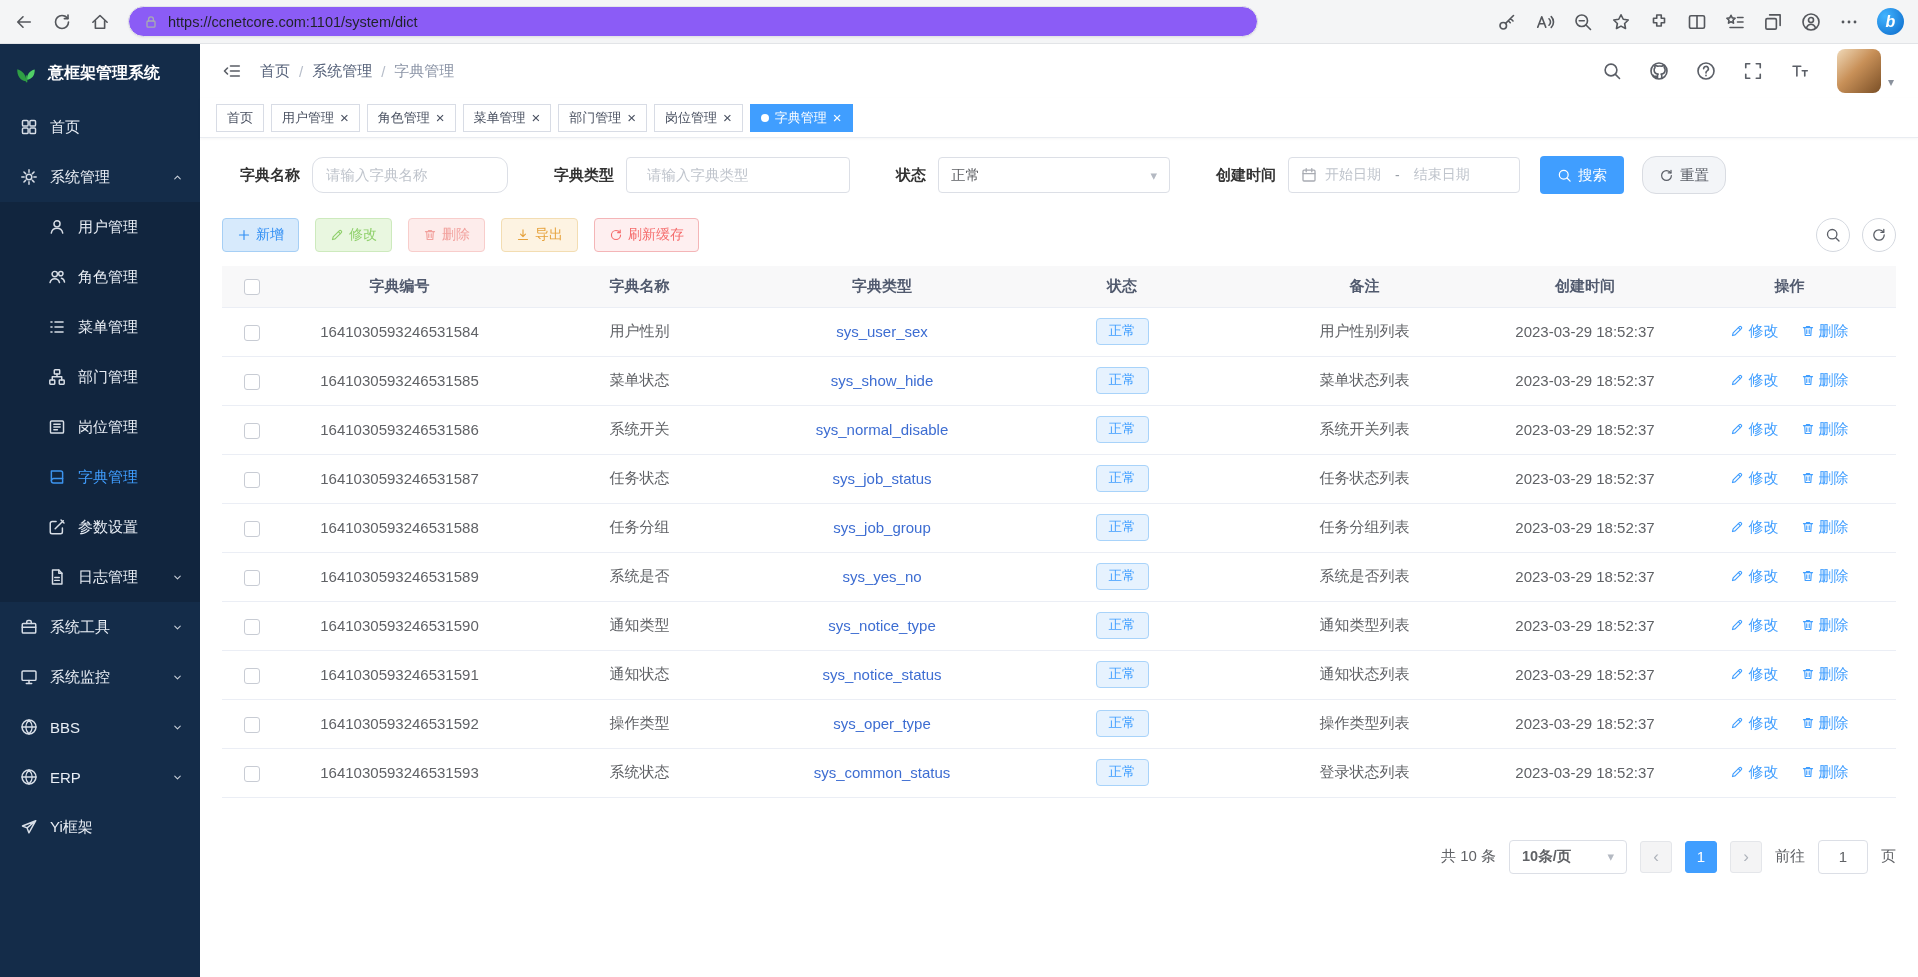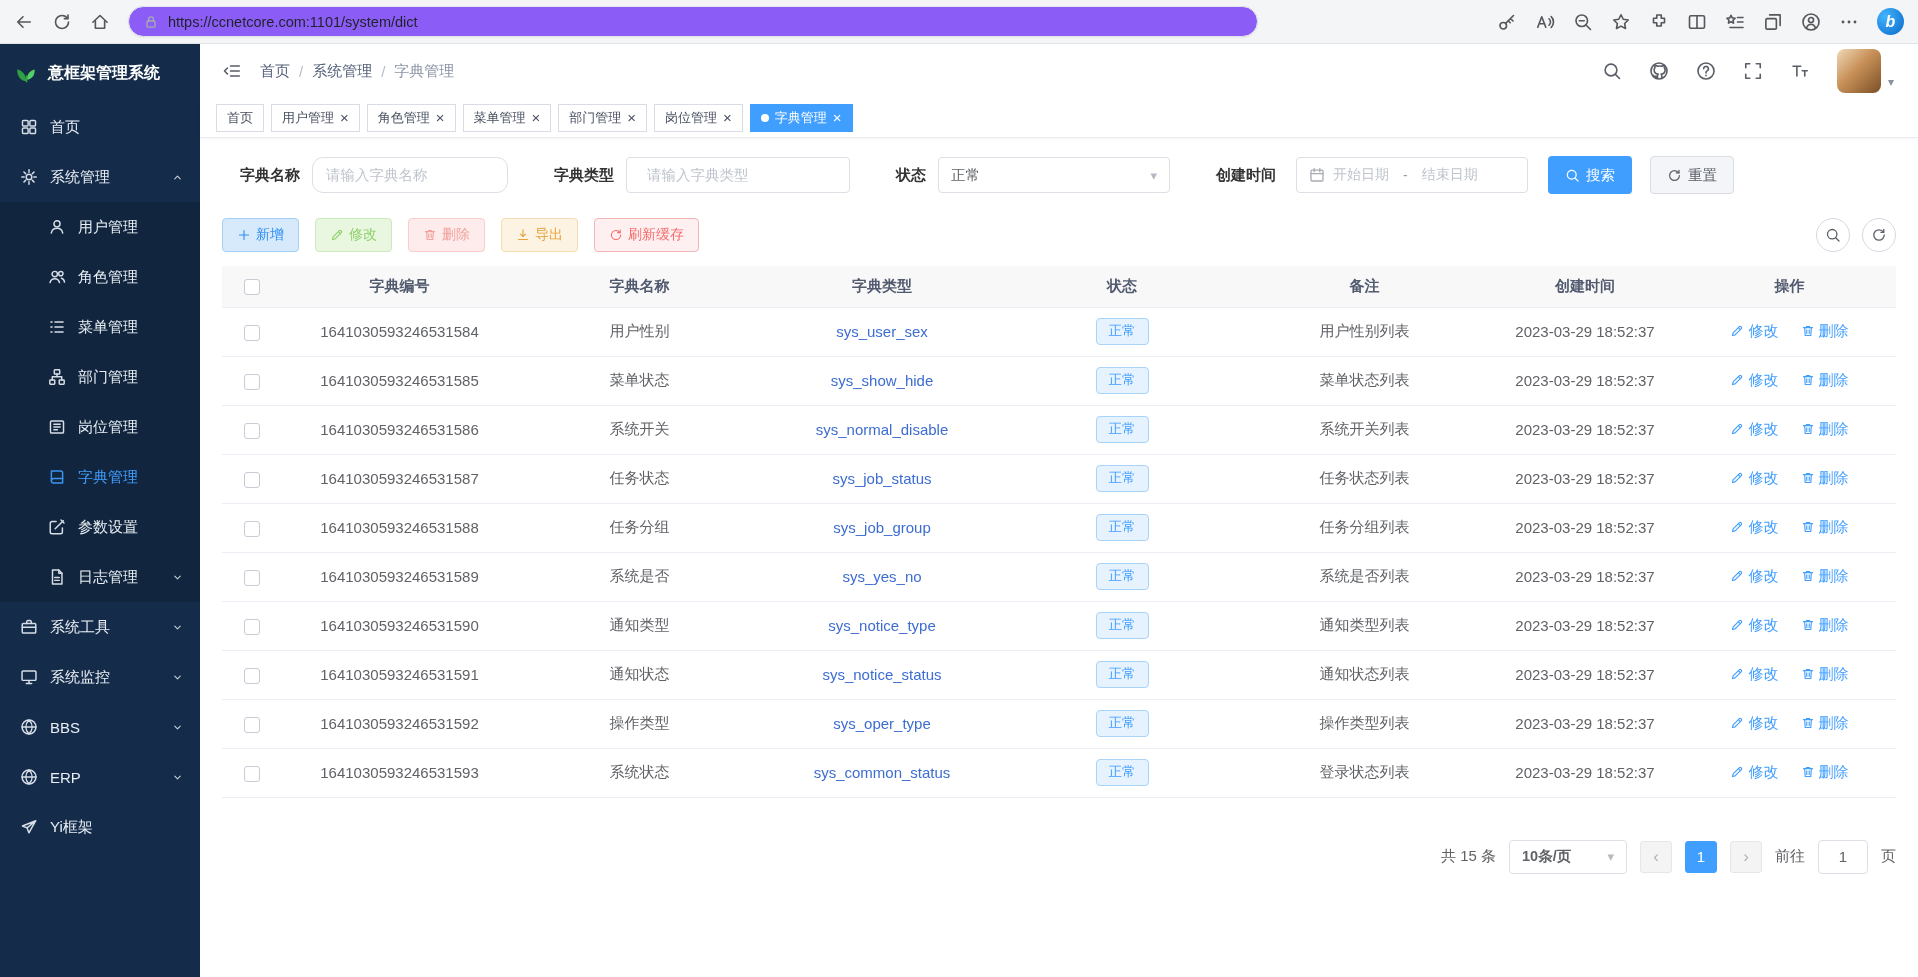--- a/index.html
+++ b/index.html
@@ -73,33 +73,33 @@
 
   
   .content { flex: 1; overflow: hidden; }
   .filters { display: flex; align-items: center; margin: 18px 22px 0 40px; }
   .fg { display: flex; align-items: center; margin-right: 46px; }
   .fg.tight { margin-right: 32px; }
   .f-label { font-size: 15px; font-weight: bold; color: #333; margin-right: 12px; white-space: nowrap; }
   .f-input { height: 36px; border: 1px solid #dcdfe6; border-radius: 4px;
     padding: 0 13px; font-size: 14.5px; color: #606266; font-family: inherit; outline: none; }
   .f-input::placeholder { color: #bfc4cc; }
-  .w195 { width: 196px; border-radius: 11px; } .w240 { width: 224px; padding-left: 20px; } .w232 { width: 232px; } .w230 { width: 232px; margin-left: 8px; }
+  .w195 { width: 196px; border-radius: 11px; } .w240 { width: 224px; padding-left: 20px; } .w232 { width: 232px; } .w230 { width: 232px; }
   .f-select, .f-range { height: 36px; border: 1px solid #dcdfe6; border-radius: 4px;
     display: flex; align-items: center; padding: 0 12px; cursor: pointer; background: #fff; }
   .sel-value { flex: 1; font-size: 14.5px; color: #606266; }
   .sel-caret { color: #b4b9c2; font-size: 13px; }
   .f-range { gap: 8px; }
   .f-range .ph { font-size: 14px; color: #bfc4cc; white-space: nowrap; }
   .range-sep { color: #9aa0a8; font-size: 14px; padding: 0 6px; }
   .btn { display: inline-flex; align-items: center; justify-content: center; gap: 6px;
     height: 38px; padding: 0 16px; border-radius: 4px; border: 1px solid transparent;
     font-size: 14.5px; font-family: inherit; cursor: pointer; white-space: nowrap; }
   .btn-search { background: var(--c-accent, #409eff); color: #fff; margin-left: -12px; }
-  .btn-reset { background: #f3f5f8; border-color: #d9dce2; color: #5a5e66; margin-left: 18px; }
+  .btn-reset { background: #f3f5f8; border-color: #d9dce2; color: #5a5e66; margin-left: 18px; border-radius: 14px; }
 
   
   .toolbar { display: flex; align-items: center; gap: 16px; margin: 24px 22px 0; }
   .btn.sm { height: 34px; padding: 0 14px; font-size: 14px; gap: 5px; }
   .b-add   { background: #d7eafc; border-color: #a6cff5; color: #2f8ef4; }
   .b-edit  { background: #e9f7e0; border-color: #cdeabd; color: #8fd06b; }
   .b-del   { background: #fdeceb; border-color: #f8cdcb; color: #f2a19d; }
   .b-exp   { background: #fdf3e2; border-color: #f3ddb2; color: #e6a23c; }
   .b-cache { background: #feeff0; border-color: #f4b5b7; color: #f56c6c; }
   .tool-right { margin-left: auto; display: flex; gap: 12px; }
@@ -953,21 +953,21 @@
                     </svg>
                   </span>
                   <span>删除</span>
                 </a>
               </td>
             </tr>
           </tbody>
       </table>
 
       <div class="pagination">
-        <span>共 15 条</span>
+        <span>共 10 条</span>
         <div class="f-select pg-select">
           <span class="sel-value">10条/页</span>
           <span class="sel-caret">▾</span>
         </div>
         <span class="pg-btn">‹</span>
         <span class="pg-btn active">1</span>
         <span class="pg-btn">›</span>
         <span>前往</span>
         <input class="goto" value="1" style="">
         <span>页</span>

